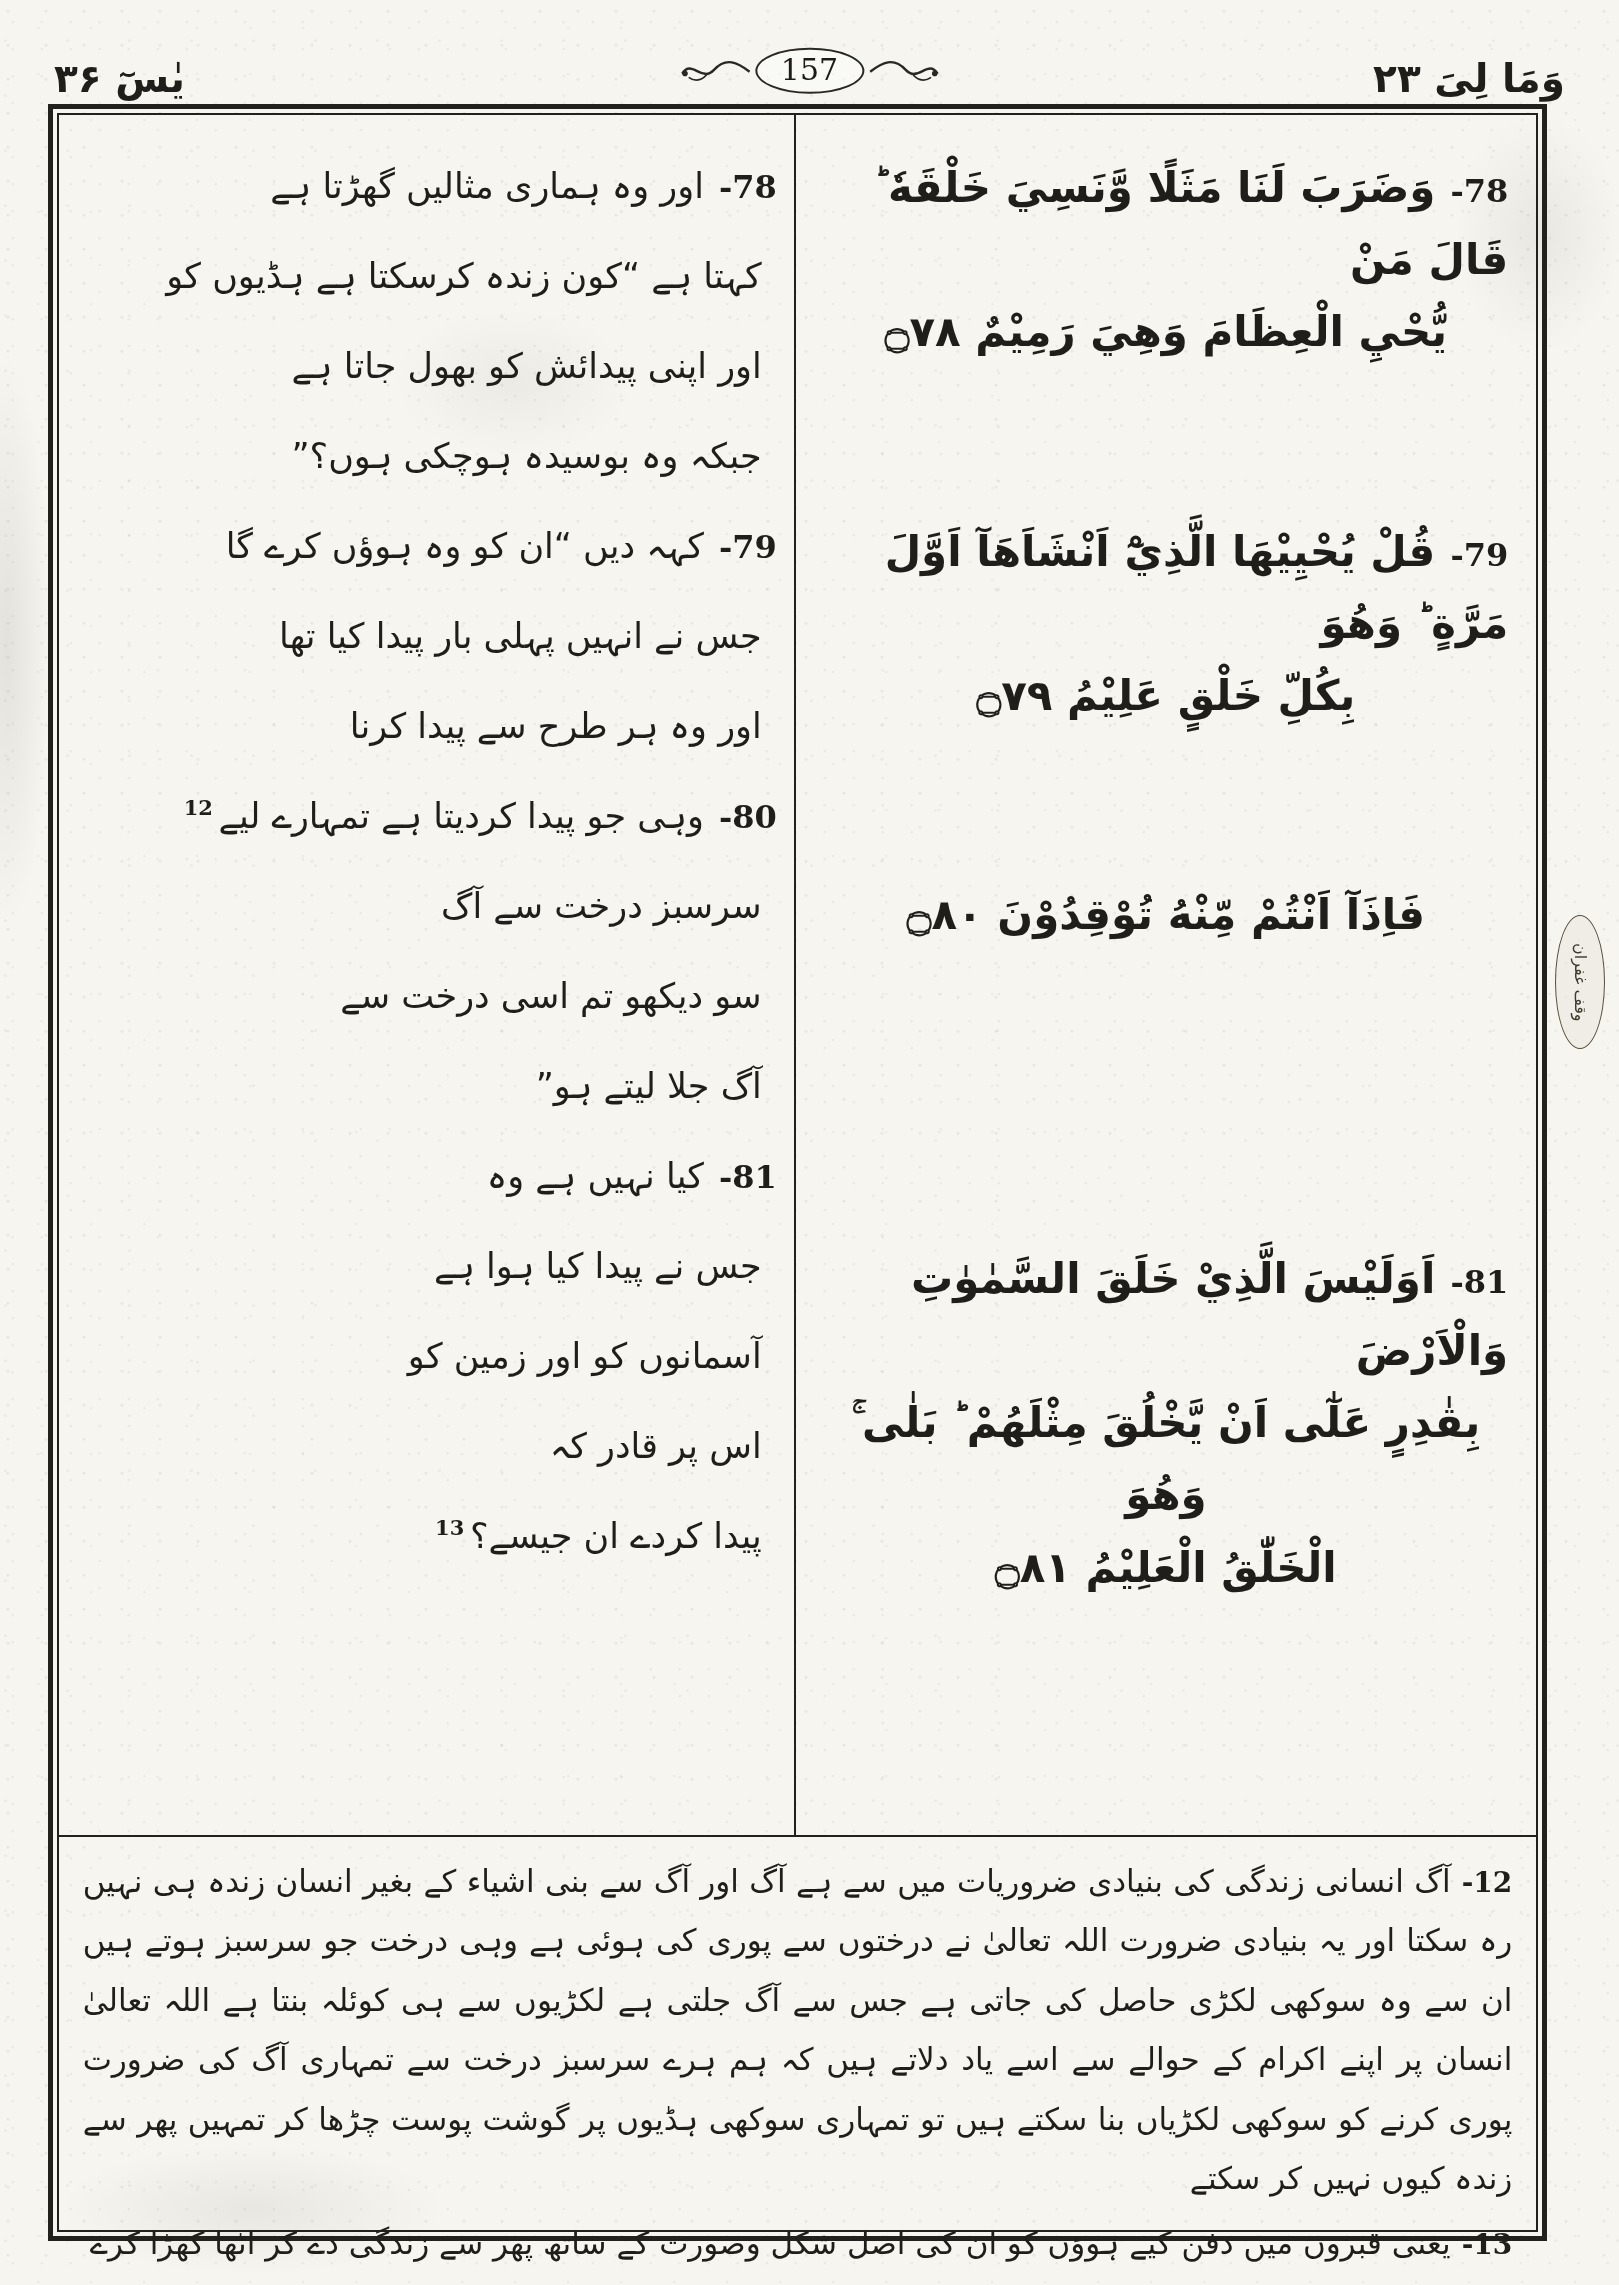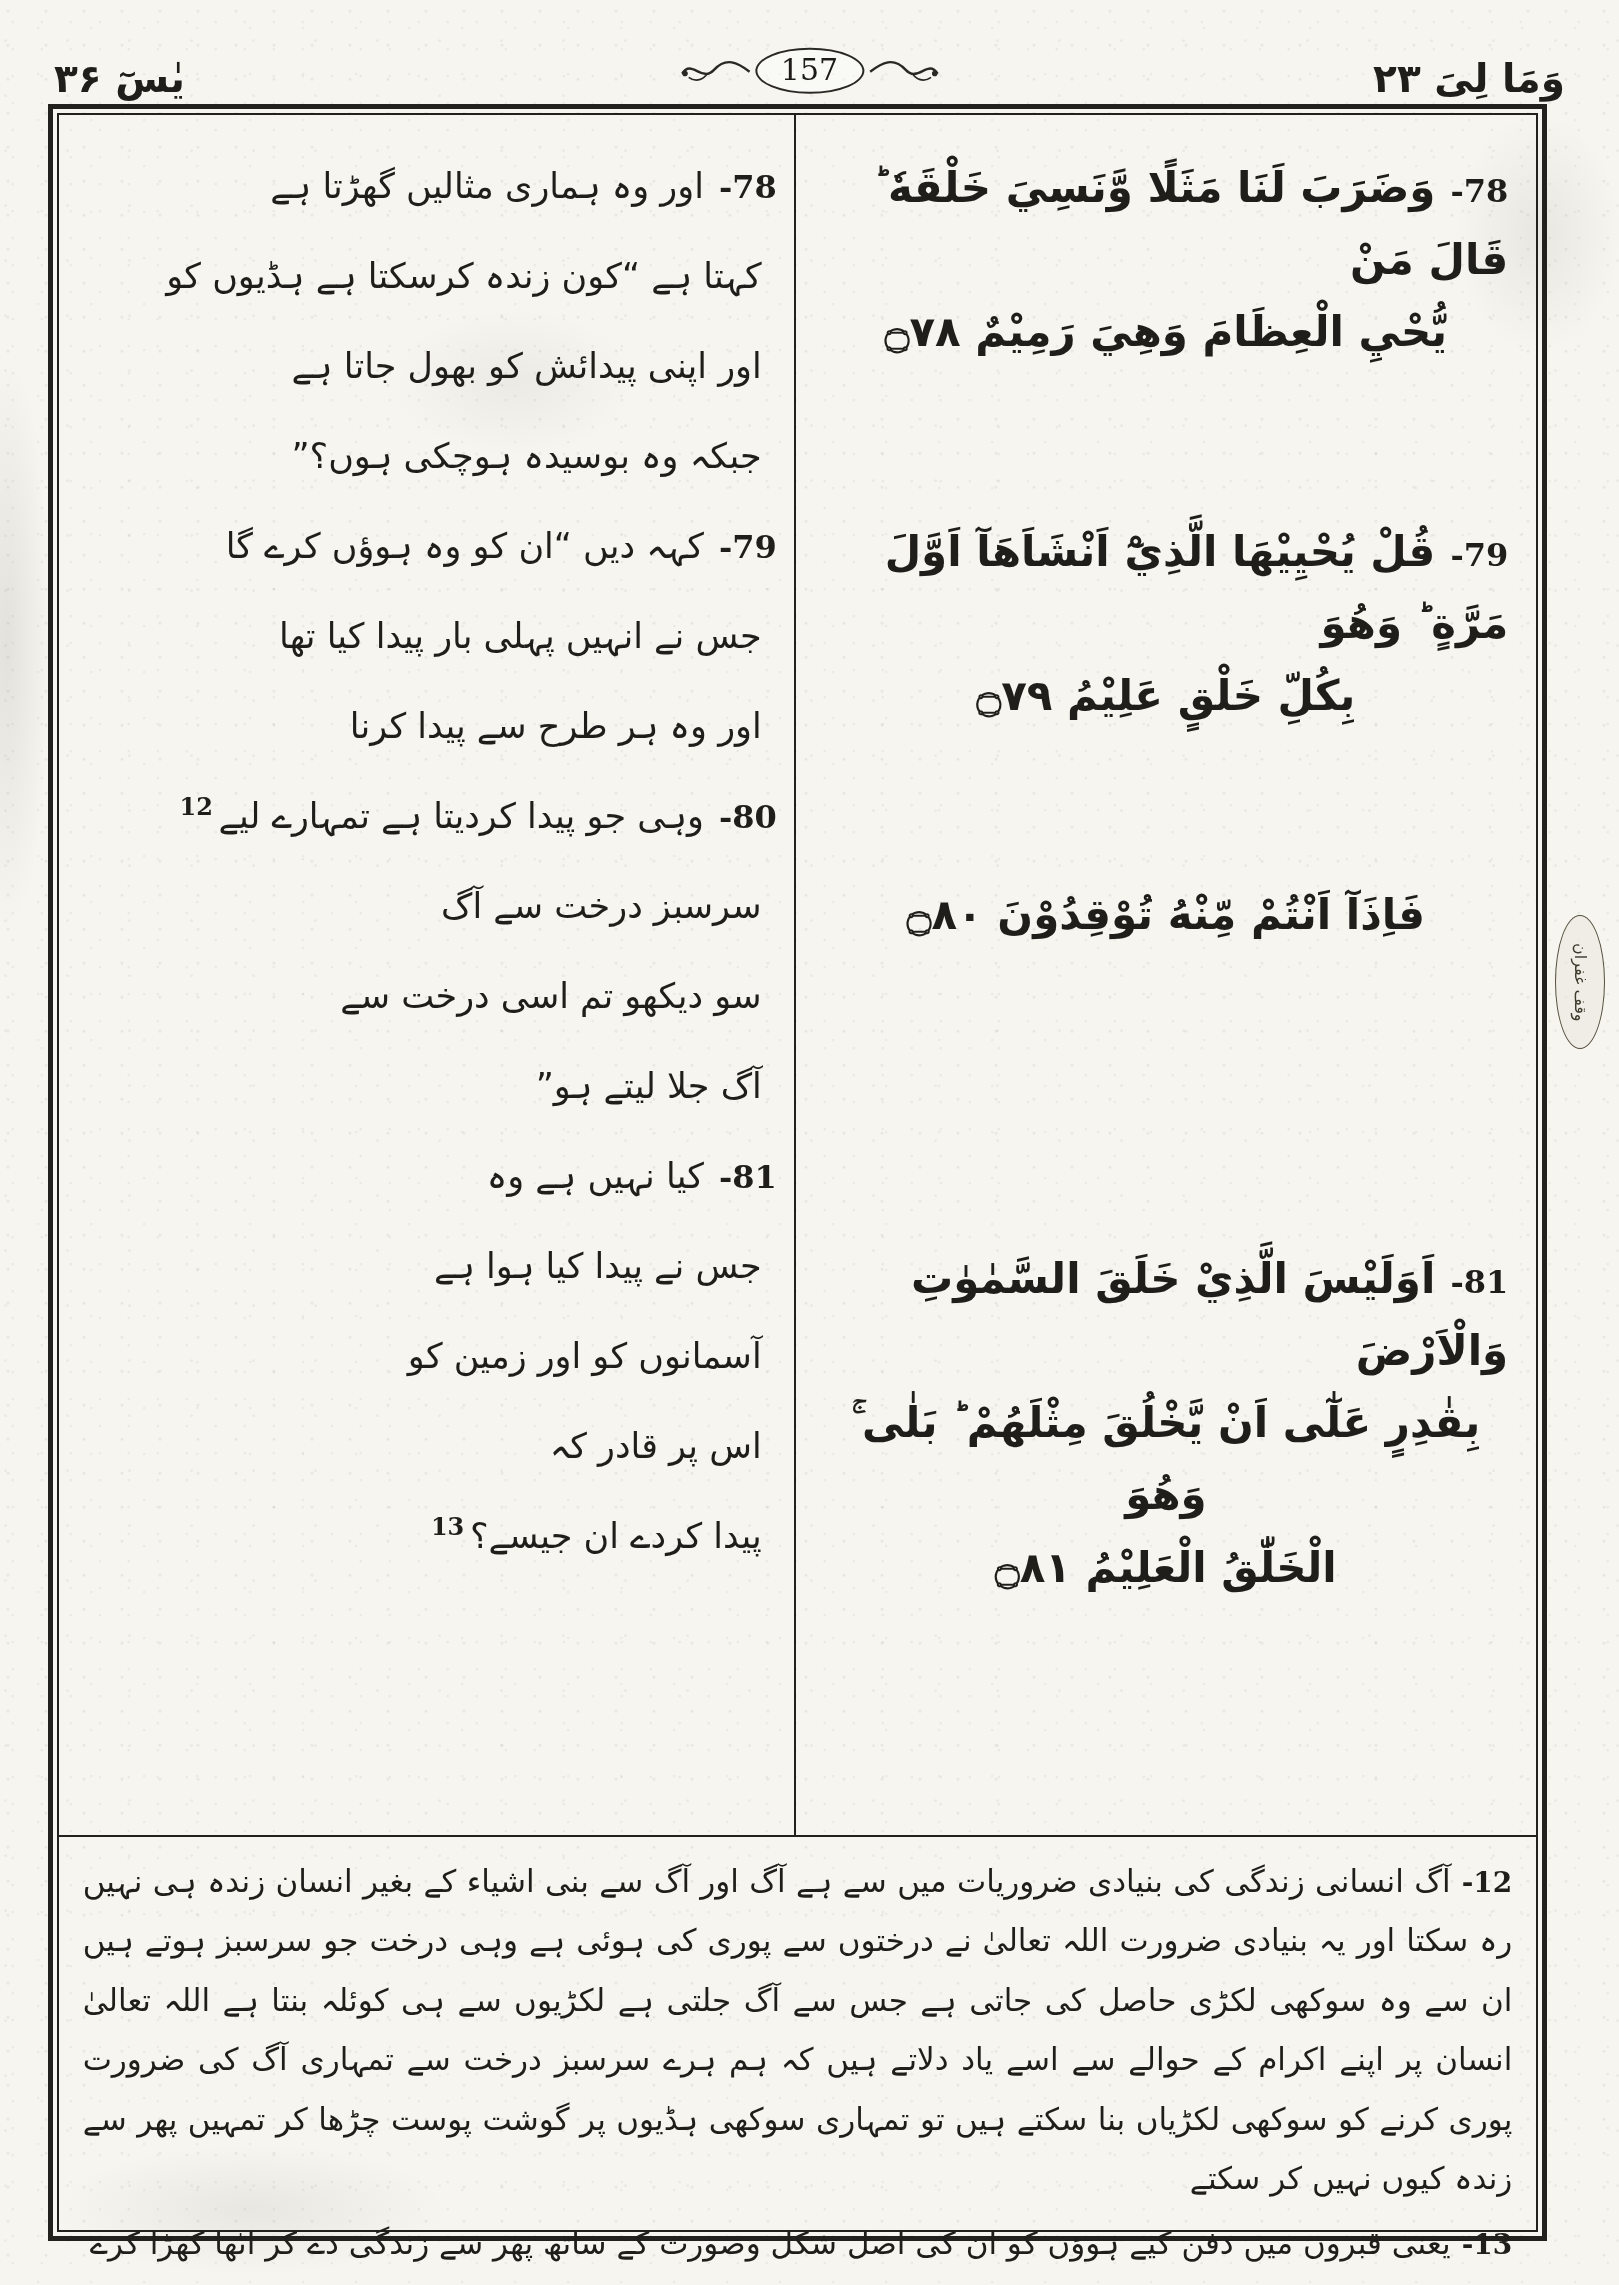--- a/index.html
+++ b/index.html
@@ -71,21 +71,21 @@
   .u-line{
     height:90px; line-height:90px; text-align:right;
     padding-right:15px; padding-left:22.4px;
     font-size:35px; white-space:nowrap;
   }
   .vnum{
     font-family:"DejaVu Serif", serif; font-size:32px; font-weight:bold;
     margin-left:15px;
   }
   .fn-ref{
-    font-family:"DejaVu Serif", serif; font-size:24px; font-weight:bold;
+    font-family:"DejaVu Serif", serif; font-size:21px; font-weight:bold;
     vertical-align:super; line-height:0; margin-right:5.6px;
   }
 
   
   .col-arabic{
     position:absolute; left:737px; top:0; width:733px; direction:rtl;
     box-sizing:border-box;
   }
   .a-verse{ position:absolute; right:0; left:0; padding:0 20.5px 0 28px; }
   .a-line{

